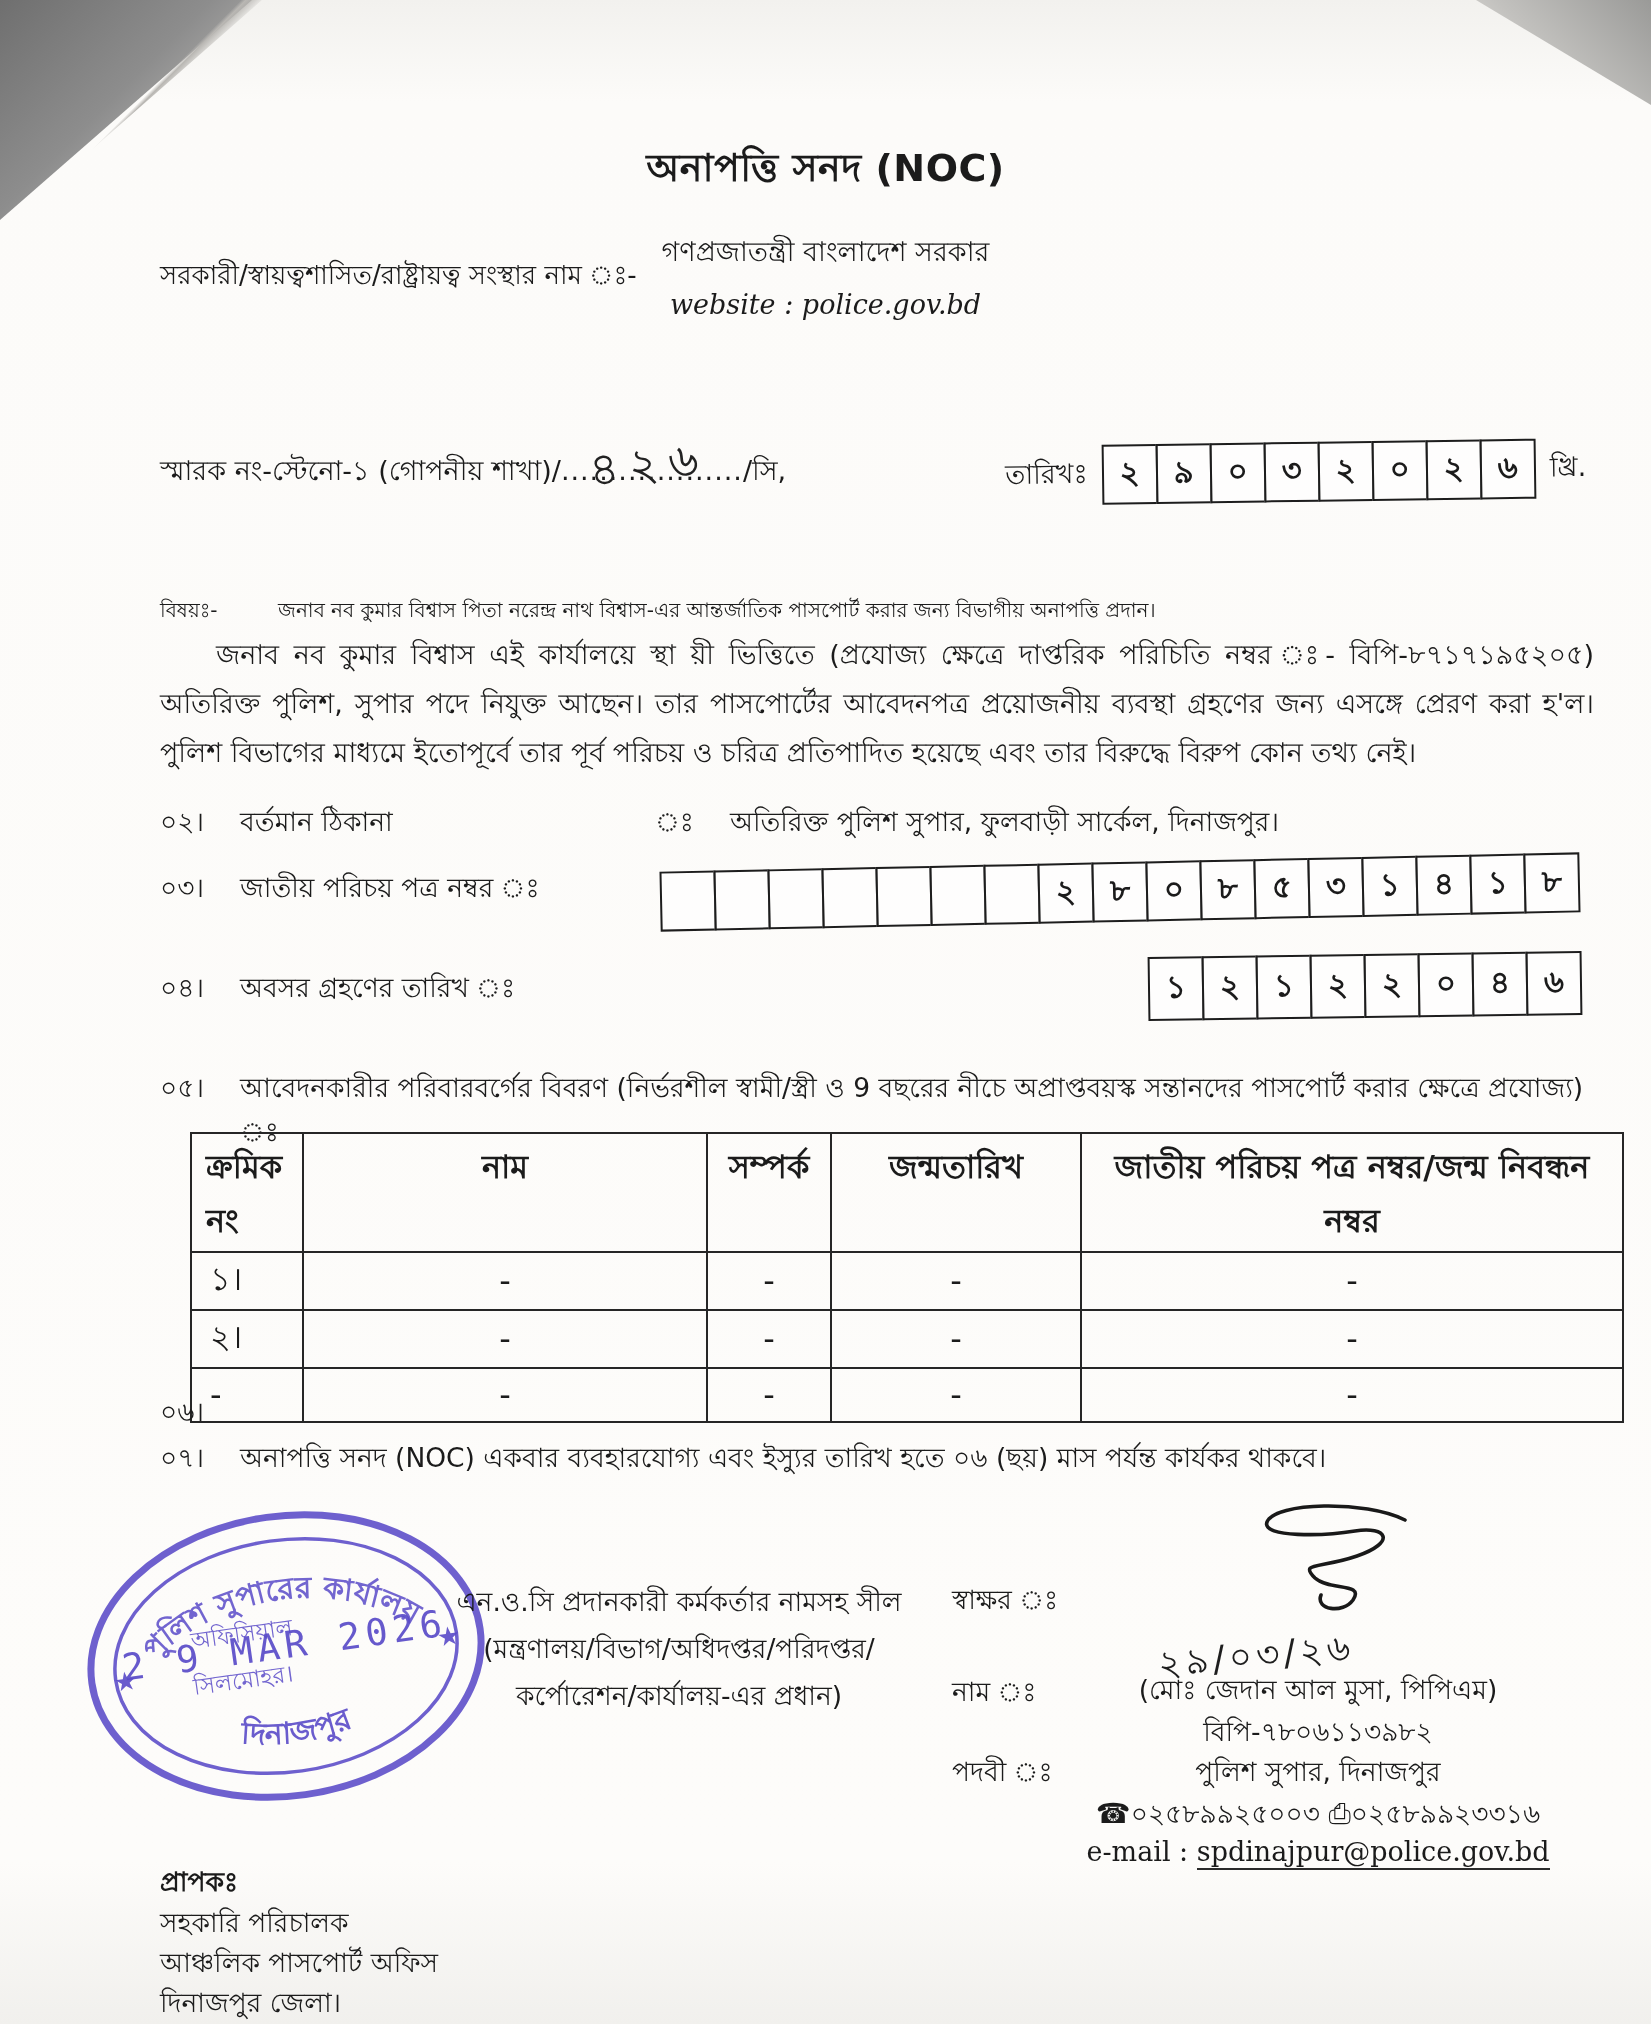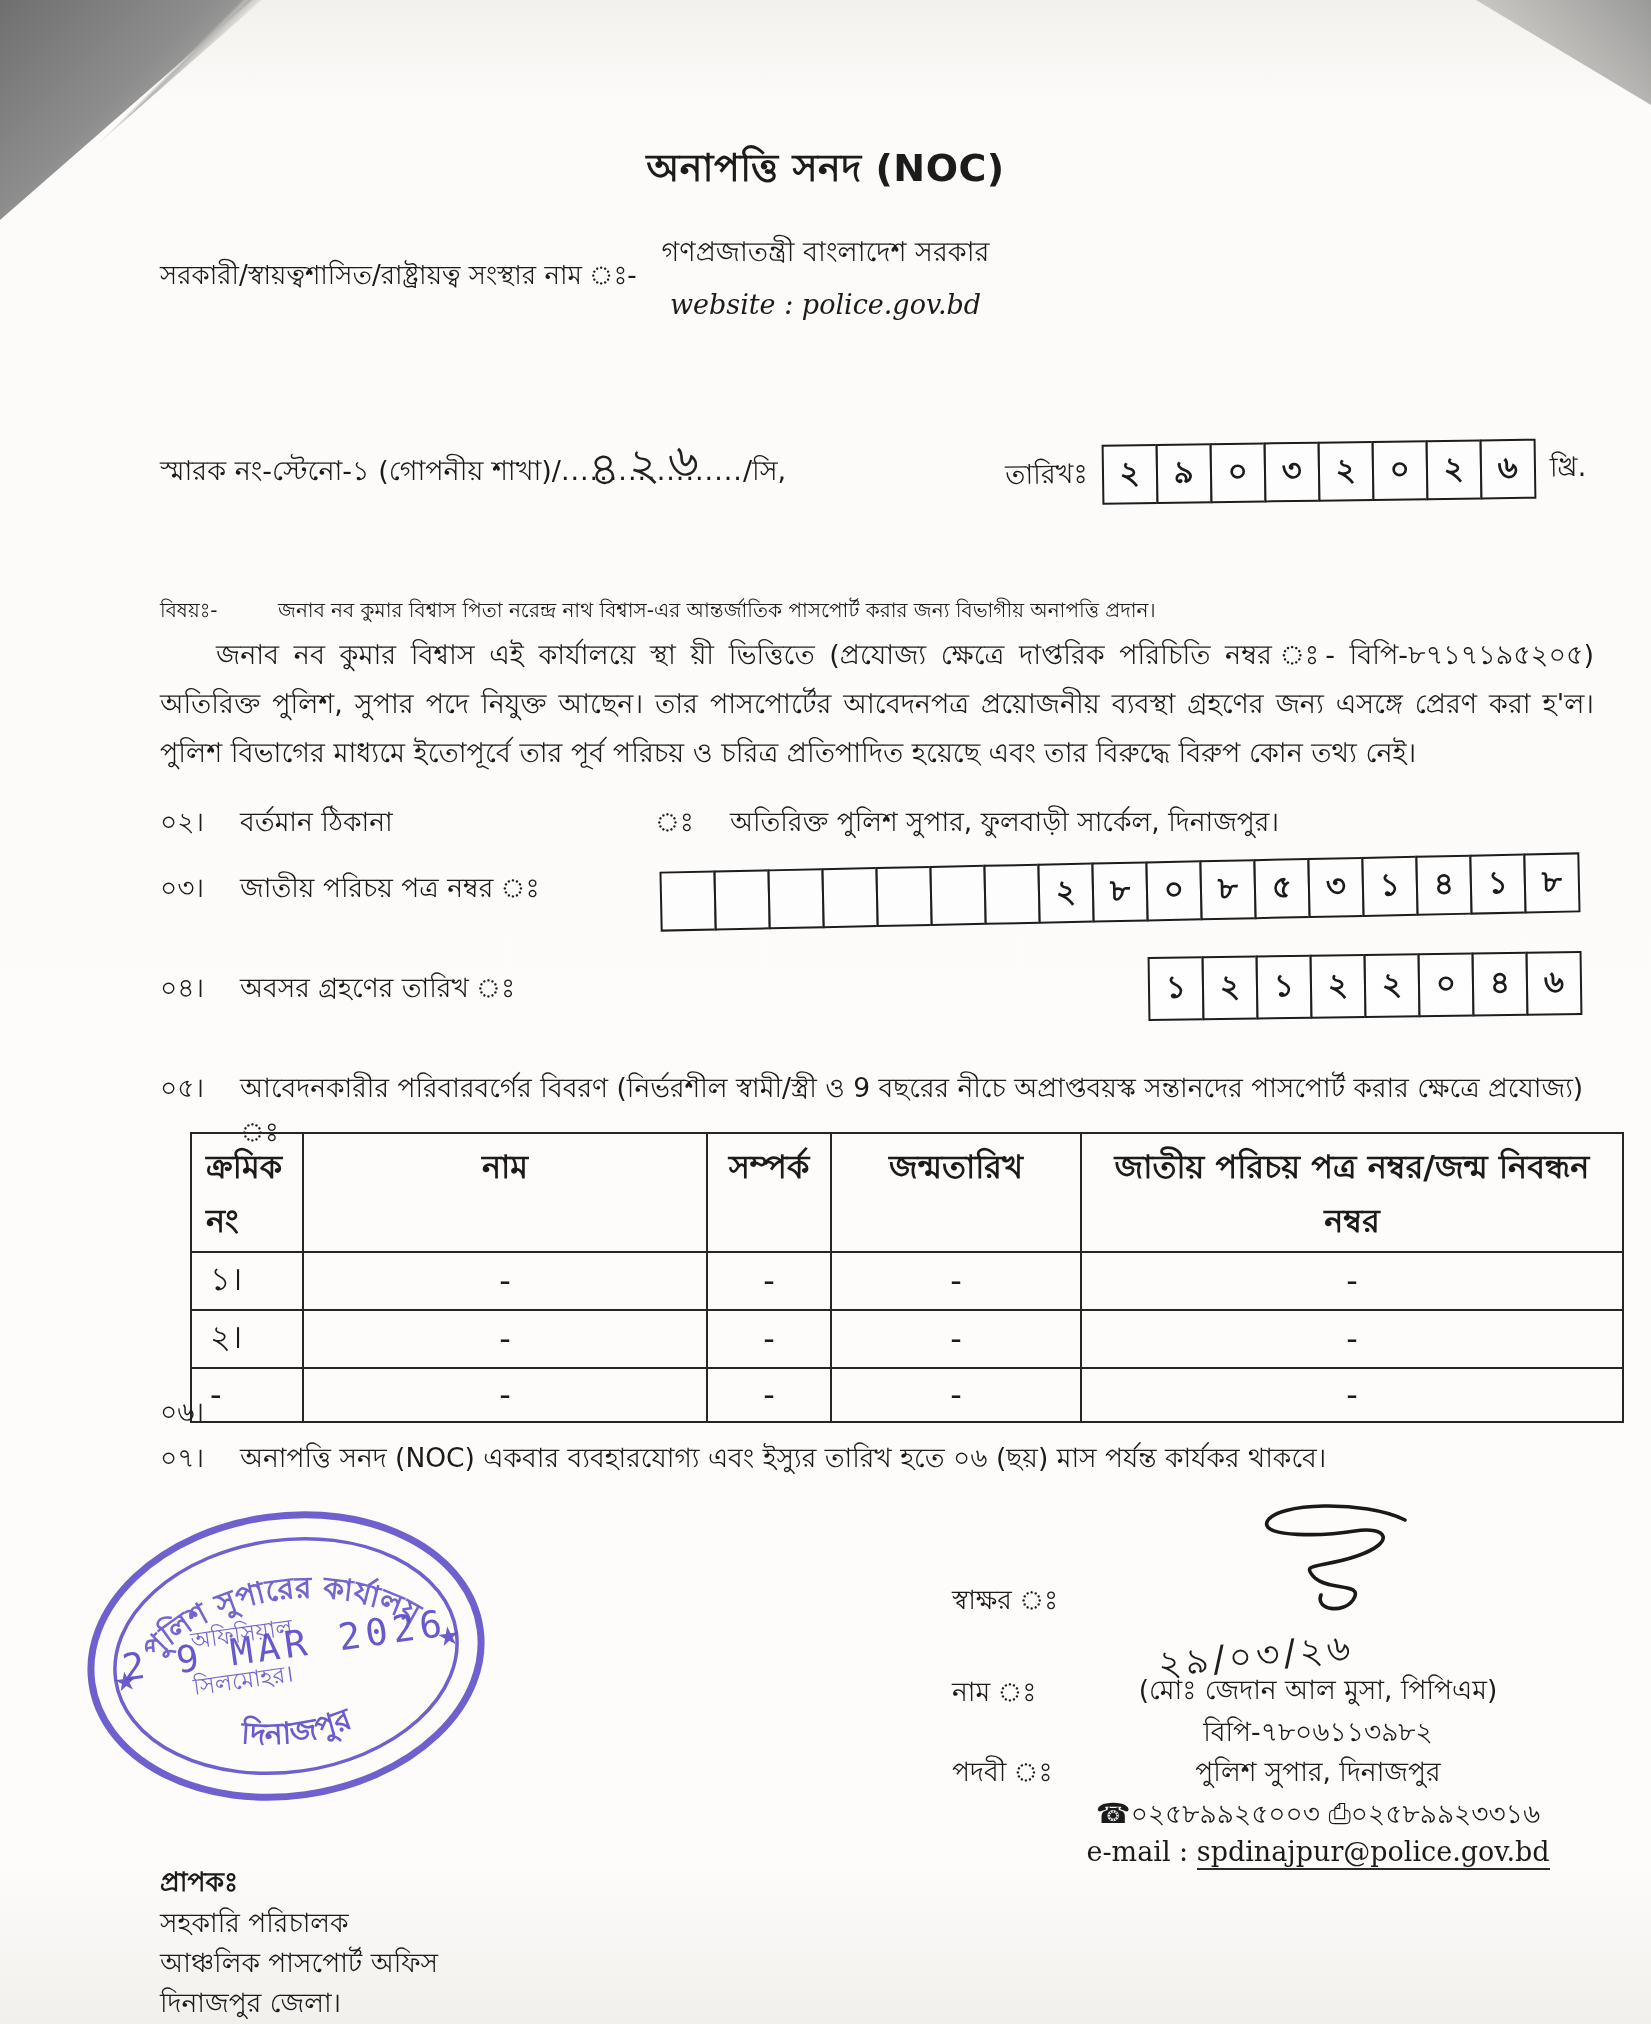--- a/index.html
+++ b/index.html
@@ -264,20 +264,25 @@
         <textPath href="#arcBottom" startOffset="50%" text-anchor="middle">দিনাজপুর</textPath>
       </text>
       <text x="30" y="162" font-size="26" fill="#5a4bc8" opacity="0.9">★</text>
       <text x="356" y="162" font-size="26" fill="#5a4bc8" opacity="0.9">★</text>
       <text x="112" y="130" font-size="23" fill="#5a4bc8" opacity="0.85" font-family="DejaVu Sans, Liberation Sans, sans-serif">অফিসিয়াল</text>
       <text x="108" y="176" font-size="23" fill="#5a4bc8" opacity="0.85" font-family="DejaVu Sans, Liberation Sans, sans-serif">সিলমোহর।</text>
       <text x="204" y="152" font-size="37" fill="#5a4bc8" opacity="0.92" text-anchor="middle" letter-spacing="5" font-family="DejaVu Sans Mono, Liberation Mono, monospace">2 9 MAR 2026</text>
     </svg>
   </div>
 
+  <div class="abs sealnote">
+    <div>এন.ও.সি প্রদানকারী কর্মকর্তার নামসহ সীল</div>
+    <div>(মন্ত্রণালয়/বিভাগ/অধিদপ্তর/পরিদপ্তর/</div>
+    <div>কর্পোরেশন/কার্যালয়-এর প্রধান)</div>
+  </div>
   <div class="abs lab-sign">স্বাক্ষর ঃ</div>
   <div class="abs lab-name">নাম ঃ</div>
   <div class="abs lab-desg">পদবী ঃ</div>
 
   <div class="abs sig-svg">
     <svg width="210" height="135" viewBox="0 0 210 135">
       <path d="M 190,22 C 150,2 60,4 52,24 C 46,40 110,38 140,33 C 172,28 182,44 142,58
                C 104,71 84,64 100,80 C 114,93 150,84 138,102 C 128,116 100,112 106,97" fill="none" stroke="#191919" stroke-width="3.6" stroke-linecap="round"></path>
     </svg>
   </div>

